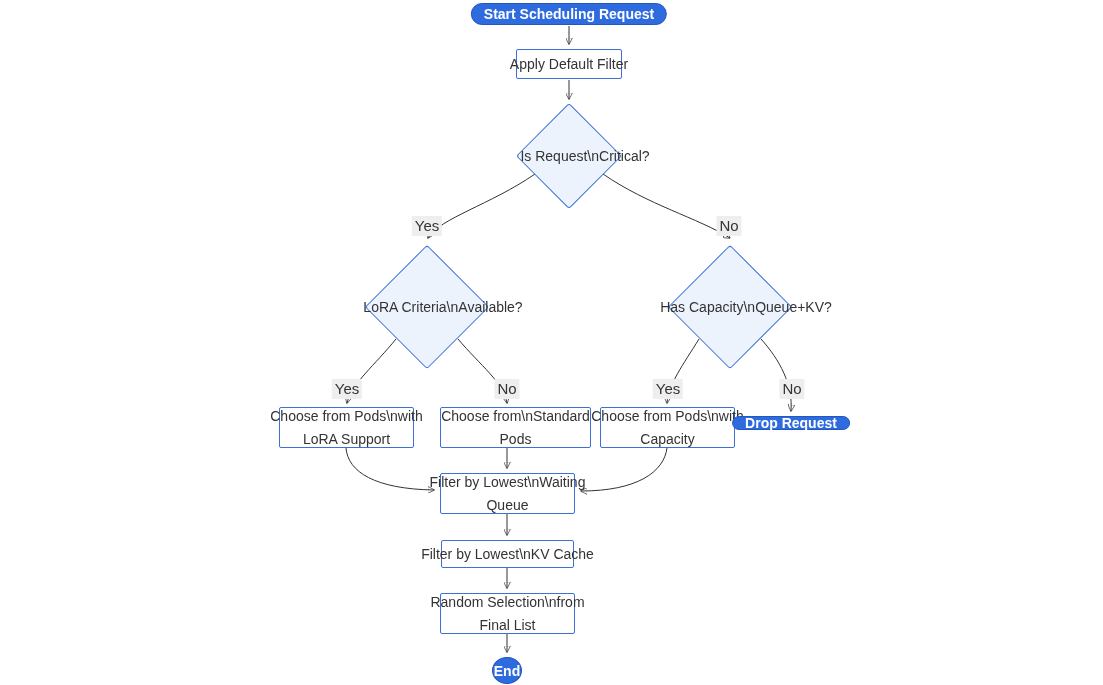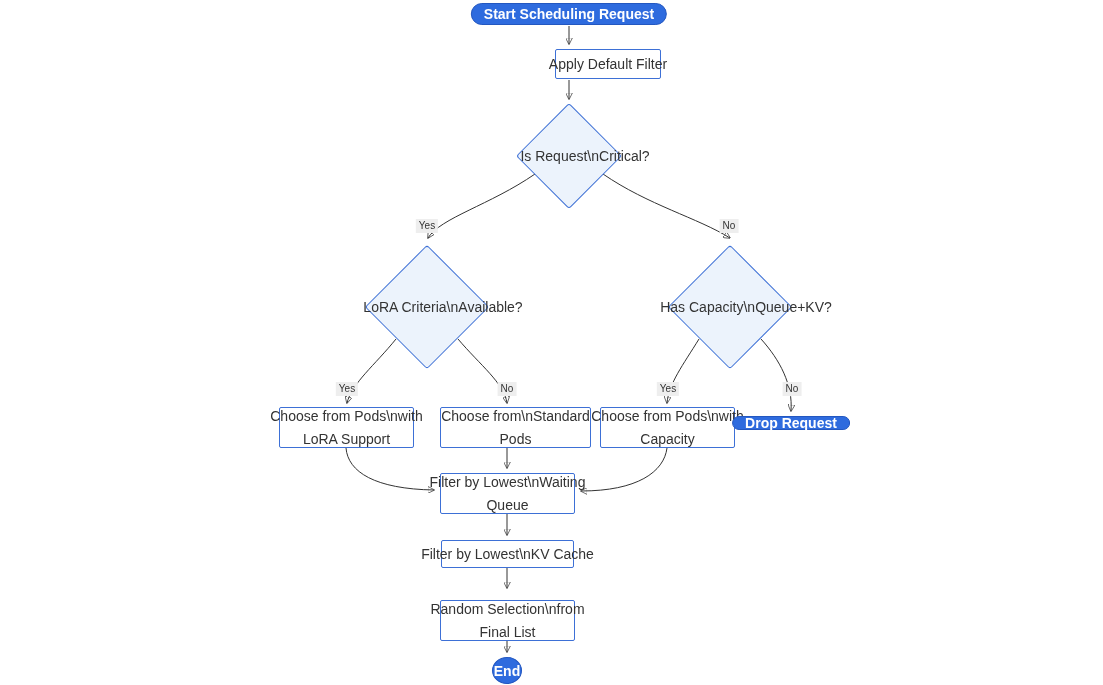--- a/index.html
+++ b/index.html
@@ -38,21 +38,21 @@
     transform:translate(-50%,-50%) rotate(45deg);
     background:var(--diamond-fill);border:1.5px solid var(--node-border);border-radius:3px;
   }
   .diamond .node-label{position:relative;z-index:1;margin-left:32px;}
 
   .end-circle{border-radius:50%;padding:0;transform:translateX(-50%);}
 
   .edge-label{
     position:absolute;transform:translate(-50%,-50%);
     background:var(--edge-label-bg);color:var(--text);
-    font-size:10px;line-height:1.2;padding:1px 3px;white-space:nowrap;
+    font-size:15px;line-height:1.2;padding:1px 3px;white-space:nowrap;
   }
 </style>
 </head>
 <body>
 
 <div class="canvas">
 
   <svg class="edges-svg">
     <defs>
       <marker id="arrow" viewBox="0 0 10 10" refX="9" refY="5" markerWidth="7" markerHeight="7" orient="auto-start-reverse">
@@ -72,21 +72,21 @@
     <path d="M667,448 C664,472 637,491 581,491" marker-end="url(#arrow)"></path>
     <path d="M507,514 L507,535" marker-end="url(#arrow)"></path>
     <path d="M507,568 L507,588" marker-end="url(#arrow)"></path>
     <path d="M507,634 L507,652" marker-end="url(#arrow)"></path>
   </svg>
 
   <div class="node stadium" style="left:569px;top:3px;height:22px;">
     <span class="node-label">Start Scheduling Request</span>
   </div>
 
-  <div class="node rect" style="left:516px;top:49px;width:106px;height:30px;margin-left:39px;">
+  <div class="node rect" style="left:516px;top:49px;width:106px;height:30px;">
     <span class="node-label">Apply Default Filter</span>
   </div>
 
   <div class="node diamond" style="left:517px;top:104px;width:104px;height:104px;">
     <div class="diamond-shape" style="width:73px;height:73px;"></div>
     <span class="node-label">Is Request\nCritical?</span>
   </div>
 
   <div class="node diamond" style="left:366px;top:246px;width:122px;height:122px;">
     <div class="diamond-shape" style="width:86px;height:86px;"></div>
@@ -119,21 +119,21 @@
 
   <div class="node rect" style="left:440px;top:473px;width:135px;height:41px;">
     <span class="node-label">Filter by Lowest\nWaiting
 Queue</span>
   </div>
 
   <div class="node rect" style="left:441px;top:540px;width:133px;height:28px;">
     <span class="node-label">Filter by Lowest\nKV Cache</span>
   </div>
 
-  <div class="node rect" style="left:440px;top:593px;width:135px;height:41px;margin-top:7px;">
+  <div class="node rect" style="left:440px;top:593px;width:135px;height:41px;">
     <span class="node-label">Random Selection\nfrom
 Final List</span>
   </div>
 
   <div class="node stadium end-circle" style="left:507px;top:657px;width:30px;height:27px;">
     <span class="node-label">End</span>
   </div>
 
   <div class="edge-label" style="left:427px;top:226px;">Yes</div>
   <div class="edge-label" style="left:729px;top:226px;">No</div>

